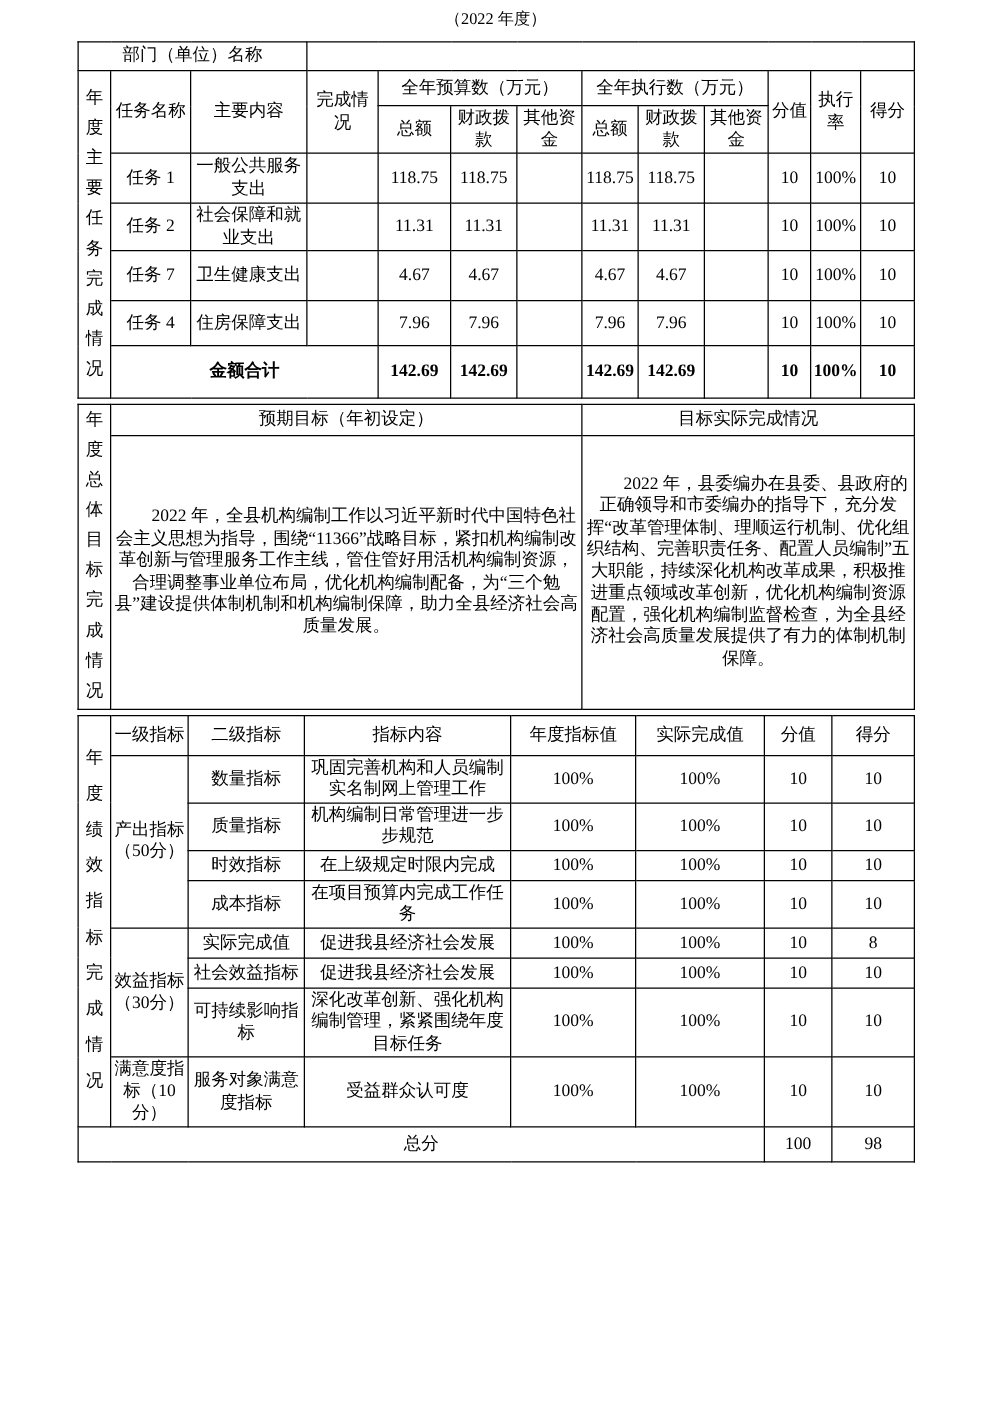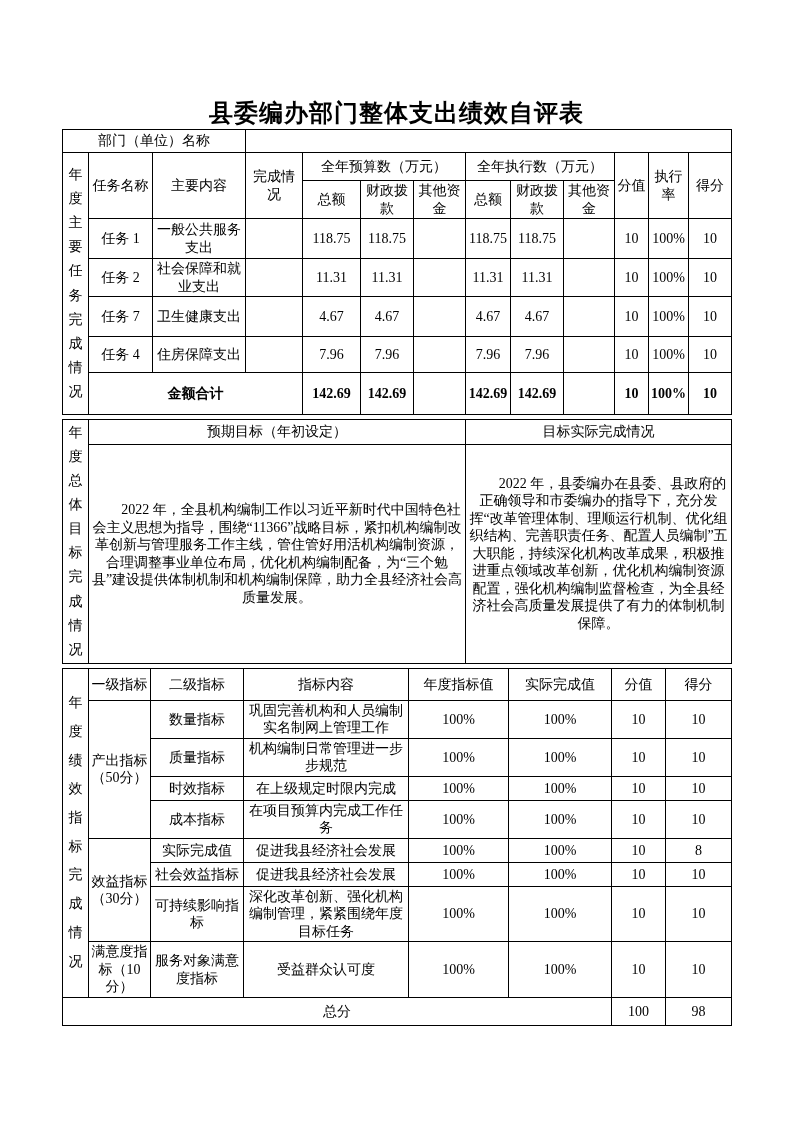--- a/index.html
+++ b/index.html
@@ -31,21 +31,21 @@
   .r-i-h{height:32px;}
   .r-i1{height:36px;} .r-i2{height:34px;} .r-i3{height:24px;} .r-i4{height:36px;}
   .r-i5{height:24px;} .r-i6{height:24px;padding-left:19px;} .r-i7{height:42px;} .r-i8{height:50px;margin-left:12px;}
   .r-total{height:28px;}
 </style>
 </head>
 <body>
 
 <div class="page">
 
-  <h1 class="doc-title">县委编办部门整体支出绩效自评表</h1>
+  <div class="doc-subtitle">（2022 年度）</div>
 
   <table class="tbl t1">
     <colgroup>
       <col style="width:26px">
         <col style="width:64px">
         <col style="width:93px">
         <col style="width:57px">
       <col style="width:58px">
         <col style="width:53px">
         <col style="width:52px">

